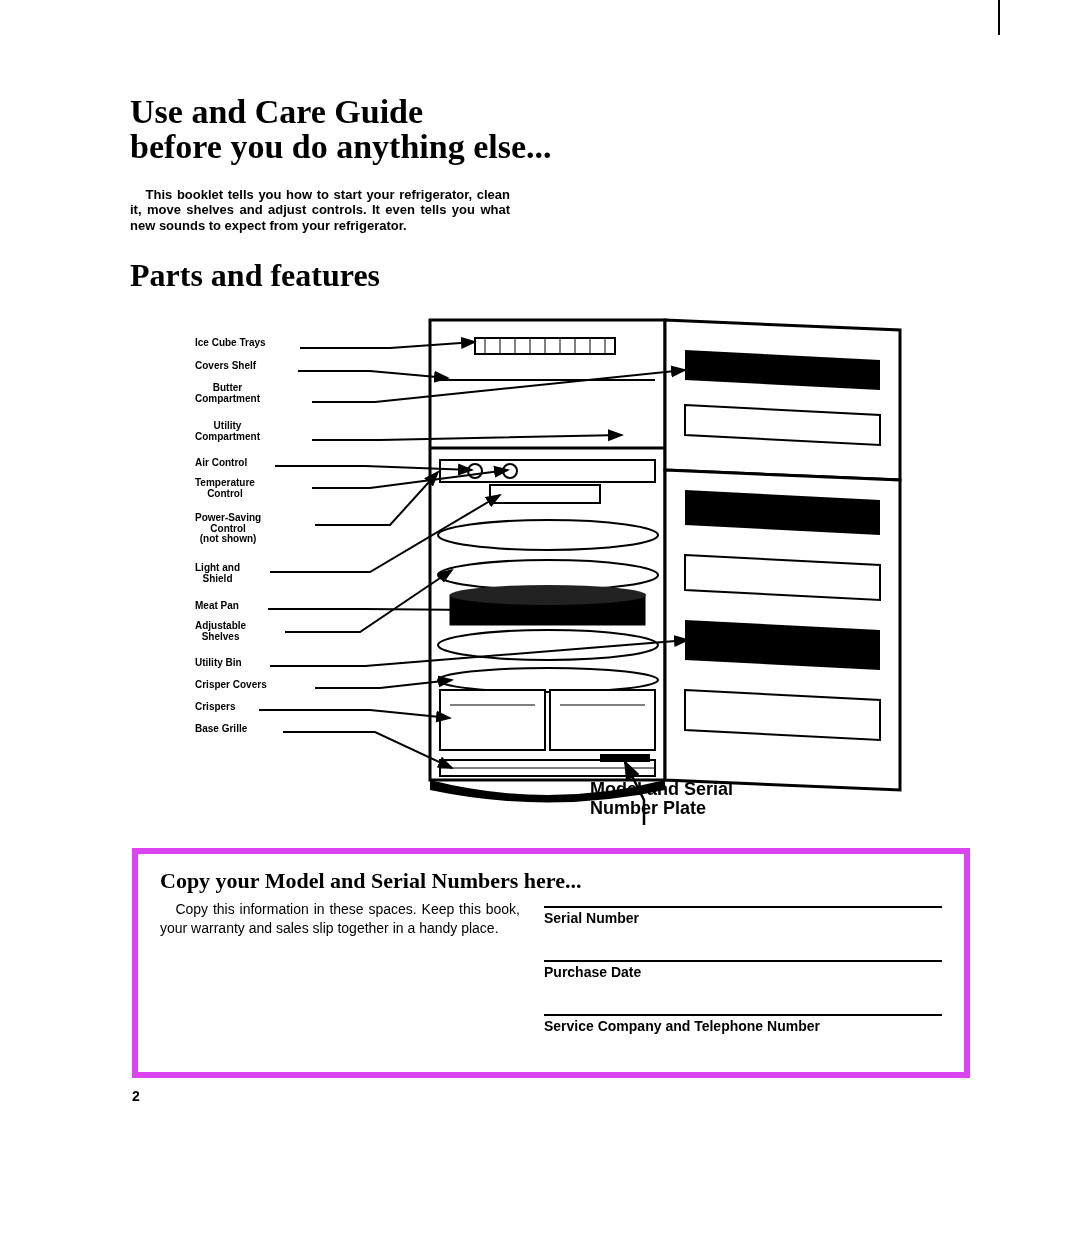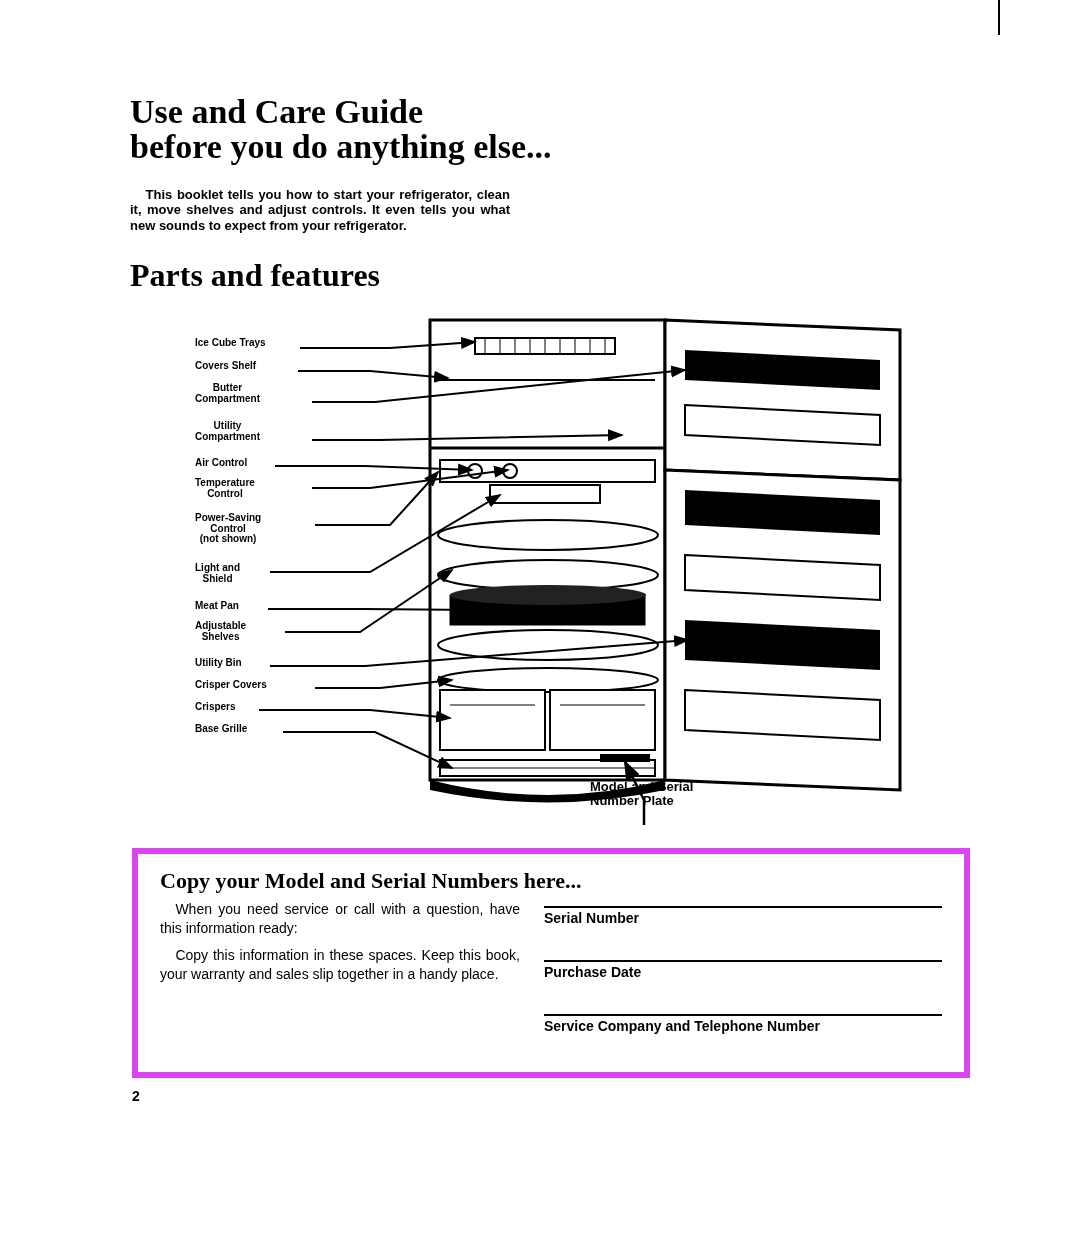--- a/index.html
+++ b/index.html
@@ -61,21 +61,21 @@
   .diagram-label {
     position: absolute;
     font-size: 10px;
     font-weight: 700;
     line-height: 1.05;
     text-align: center;
     white-space: pre-line;
   }
   .plate-label {
     position: absolute;
-    font-size: 13px;
+    font-size: 18px;
     font-weight: 700;
     line-height: 1.05;
     text-align: left;
     white-space: pre-line;
   }
   .form-box {
     border: 6px solid #d946ef;
     margin: 18px 0 0 2px;
     padding: 14px 22px 18px 22px;
     position: relative;
@@ -247,21 +247,20 @@
     <div class="diagram-label" style="top:414px; left:55px">Base Grille</div>
 
     <div class="plate-label" style="top:470px; left:450px">Model and Serial
 Number Plate</div>
   </div>
 
   <div class="form-box">
     <div class="form-title">Copy your Model and Serial Numbers here...</div>
     <div class="form-cols">
       <div class="form-left">
-        <p>When you need service or call with a question, have this information ready:</p>
         <p>Copy this information in these spaces. Keep this book, your warranty and sales slip together in a handy place.</p>
       </div>
       <div class="form-right">
         <div class="fill-line"><span>Serial Number</span></div>
         <div class="fill-line"><span>Purchase Date</span></div>
         <div class="fill-line"><span>Service Company and Telephone Number</span></div>
       </div>
     </div>
   </div>
 

